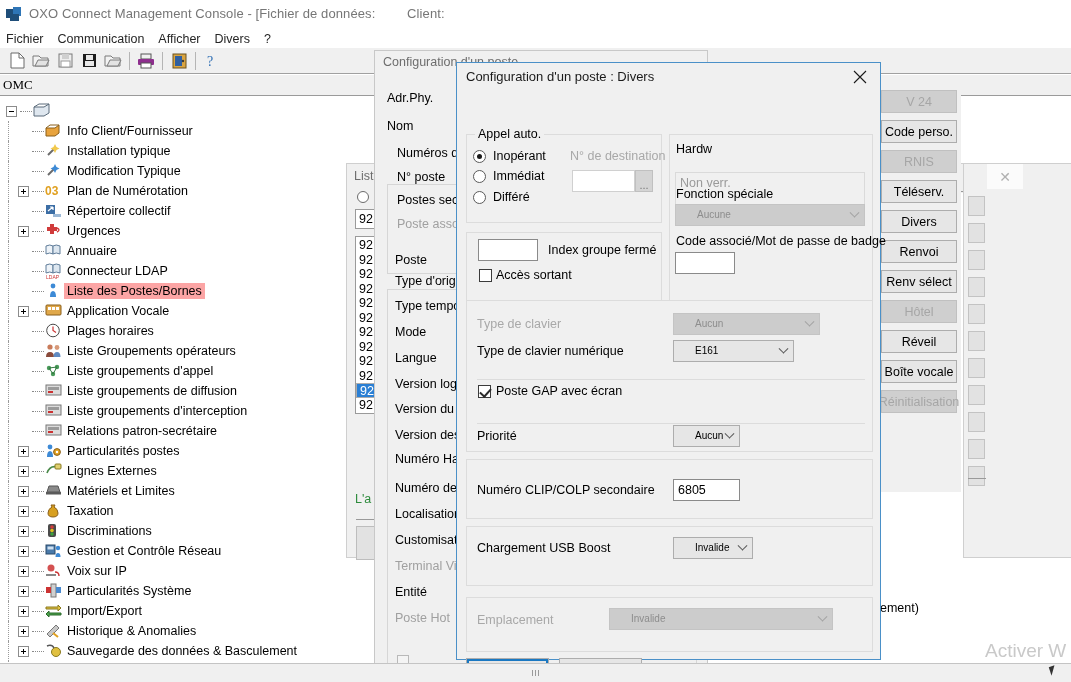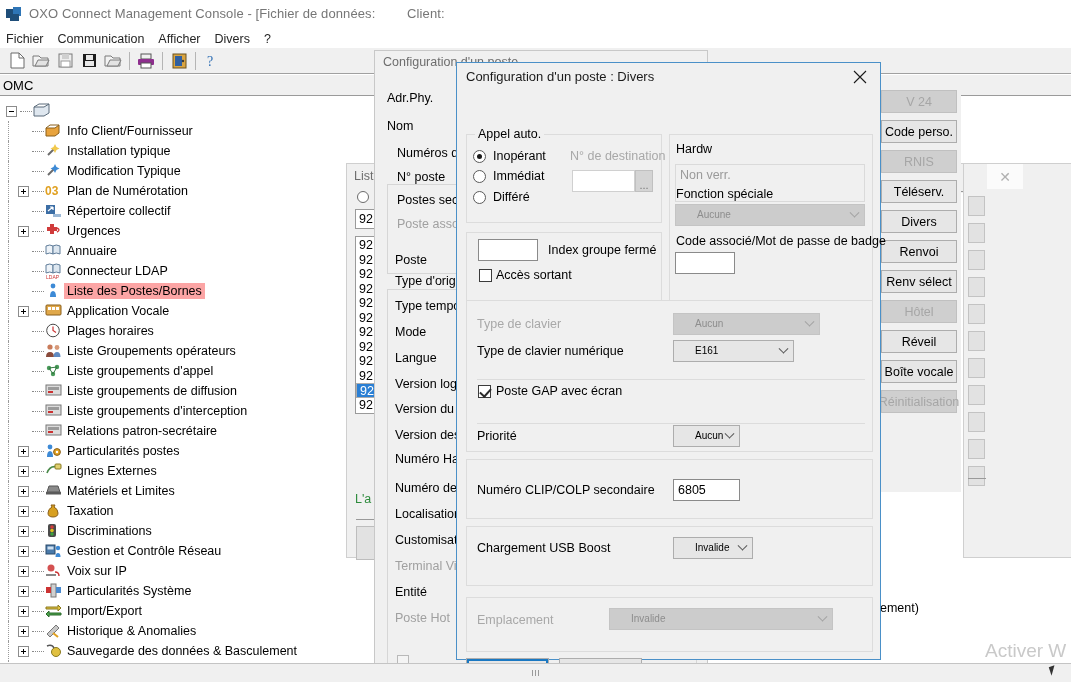--- a/index.html
+++ b/index.html
@@ -50,21 +50,21 @@
     display: flex; align-items: center; padding-left: 5px;
   }
   .tbbtn { width: 24px; height: 22px; display:flex; align-items:center; justify-content:center; }
   .tbsep { width: 1px; height: 18px; background: #b5b5b5; margin: 0 4px; }
 
   .omc-bar {
     position: absolute; left: 0; top: 75px; width: 1071px; height: 21px;
     background: #f0f0f0; border-bottom: 1px solid #9a9a9a;
     display: flex; align-items: center;
   }
-  .omc-bar span { font-size: 13px; padding-left: 3px; color:#000; }
+  .omc-bar span { font-size: 13px; padding-left: 3px; color:#000;font-family:Liberation Serif, serif; }
 
   .treepane {
     position: absolute; left: 0; top: 96px; width: 1071px; height: 566px;
     background: #ffffff; overflow: hidden;
   }
   .tree-root {
     position: relative; padding-top: 5px;
   }
   .tnode {
     display: flex; align-items: center; height: 20px; padding-left: 6px;
@@ -739,21 +739,21 @@
       <div class="dots-btn" style="left:178px; top:78px; width:18px; height:22px;">...</div>
 
       <div class="grp" style="left:9px; top:140px; width:196px; height:120px;"></div>
       <div class="txt" style="left:21px; top:147px; width:60px; height:22px;"></div>
       <div class="lbl" style="left:91px; top:151px;">Index groupe fermé</div>
       <div class="cbx" style="left:22px; top:177px;"></div>
       <div class="lbl" style="left:39px; top:176px;">Accès sortant</div>
 
       <div class="grp" style="left:212px; top:42px; width:204px; height:218px;"></div>
       <div class="lbl" style="left:219px; top:50px;">Hardw</div>
-      <div class="txt ro" style="left:218px; top:72px; width:190px; height:38px;">Non verr.</div>
+      <div class="txt ro" style="left:218px; top:80px; width:190px; height:38px;">Non verr.</div>
       <div class="lbl" style="left:219px; top:95px;">Fonction spéciale</div>
       <div class="sel disabled" style="left:218px; top:112px; width:190px; height:22px;">
         <span>Aucune</span>
         <span class="chev"></span>
       </div>
       <div class="lbl" style="left:219px; top:142px;">Code associé/Mot de passe de badge</div>
       <div class="txt" style="left:218px; top:160px; width:60px; height:22px;"></div>
 
       <div class="grp" style="left:9px; top:208px; width:407px; height:152px;"></div>
       <div class="lbl dim" style="left:20px; top:225px;">Type de clavier</div>

